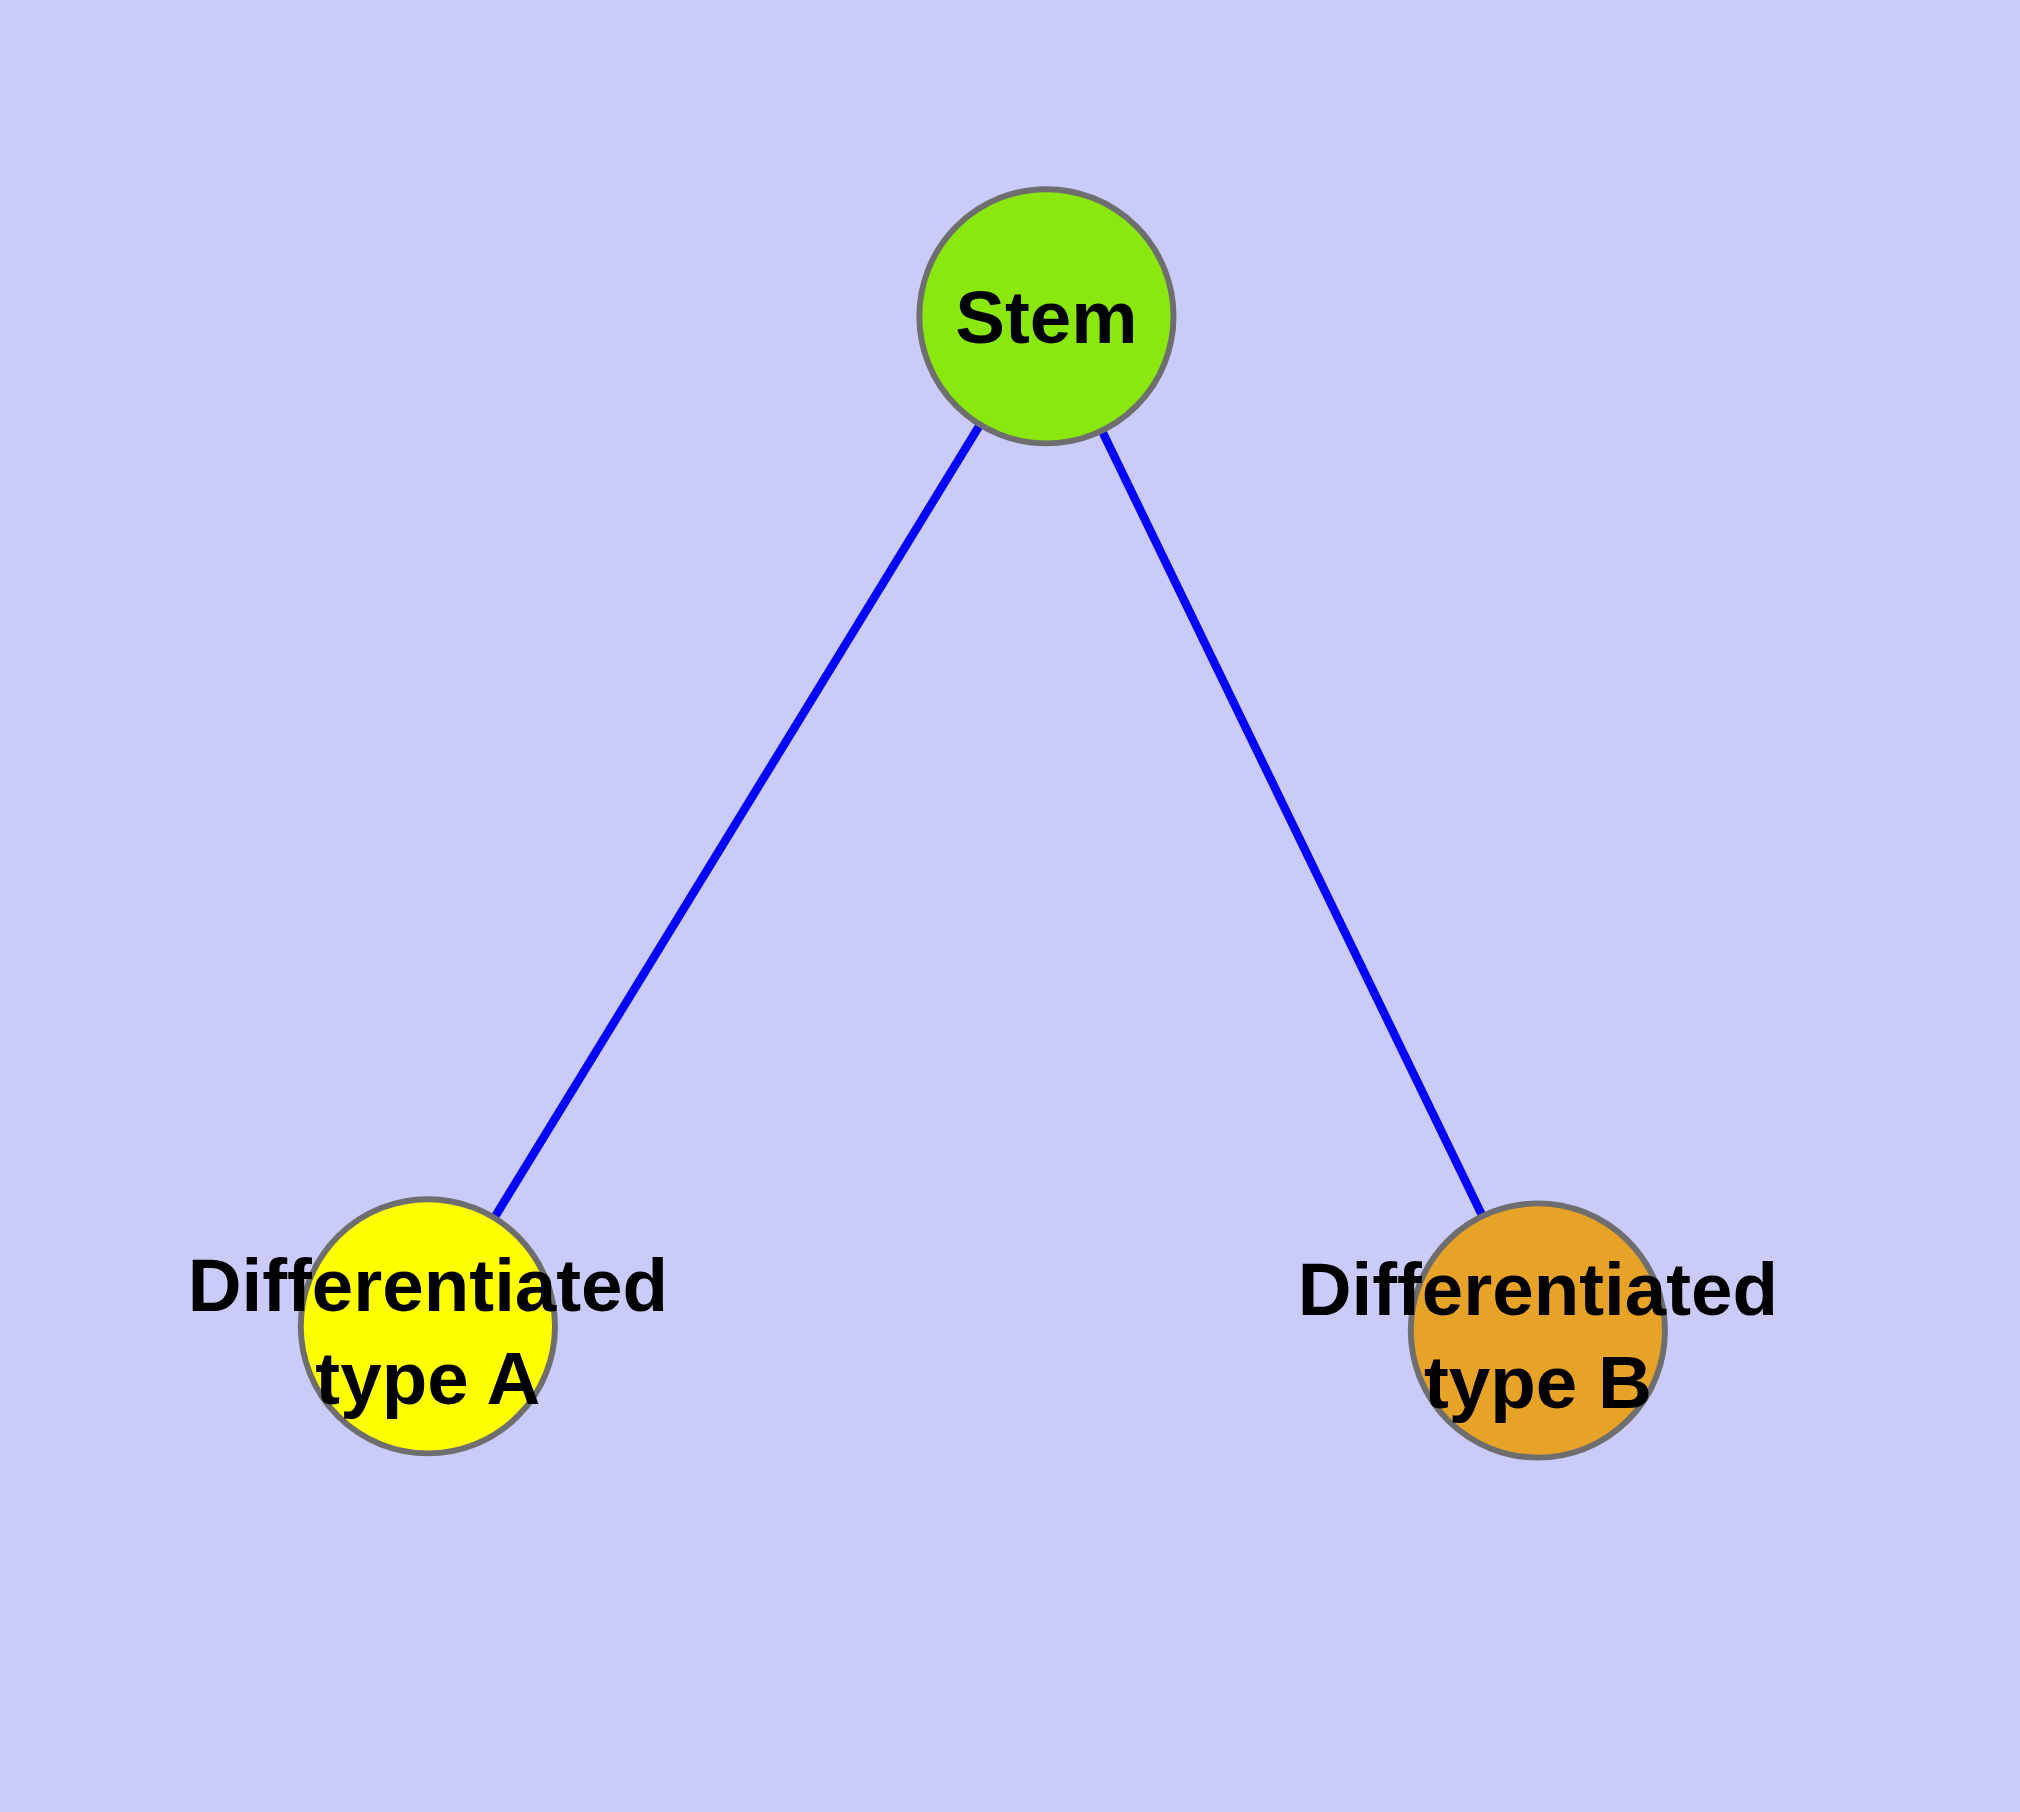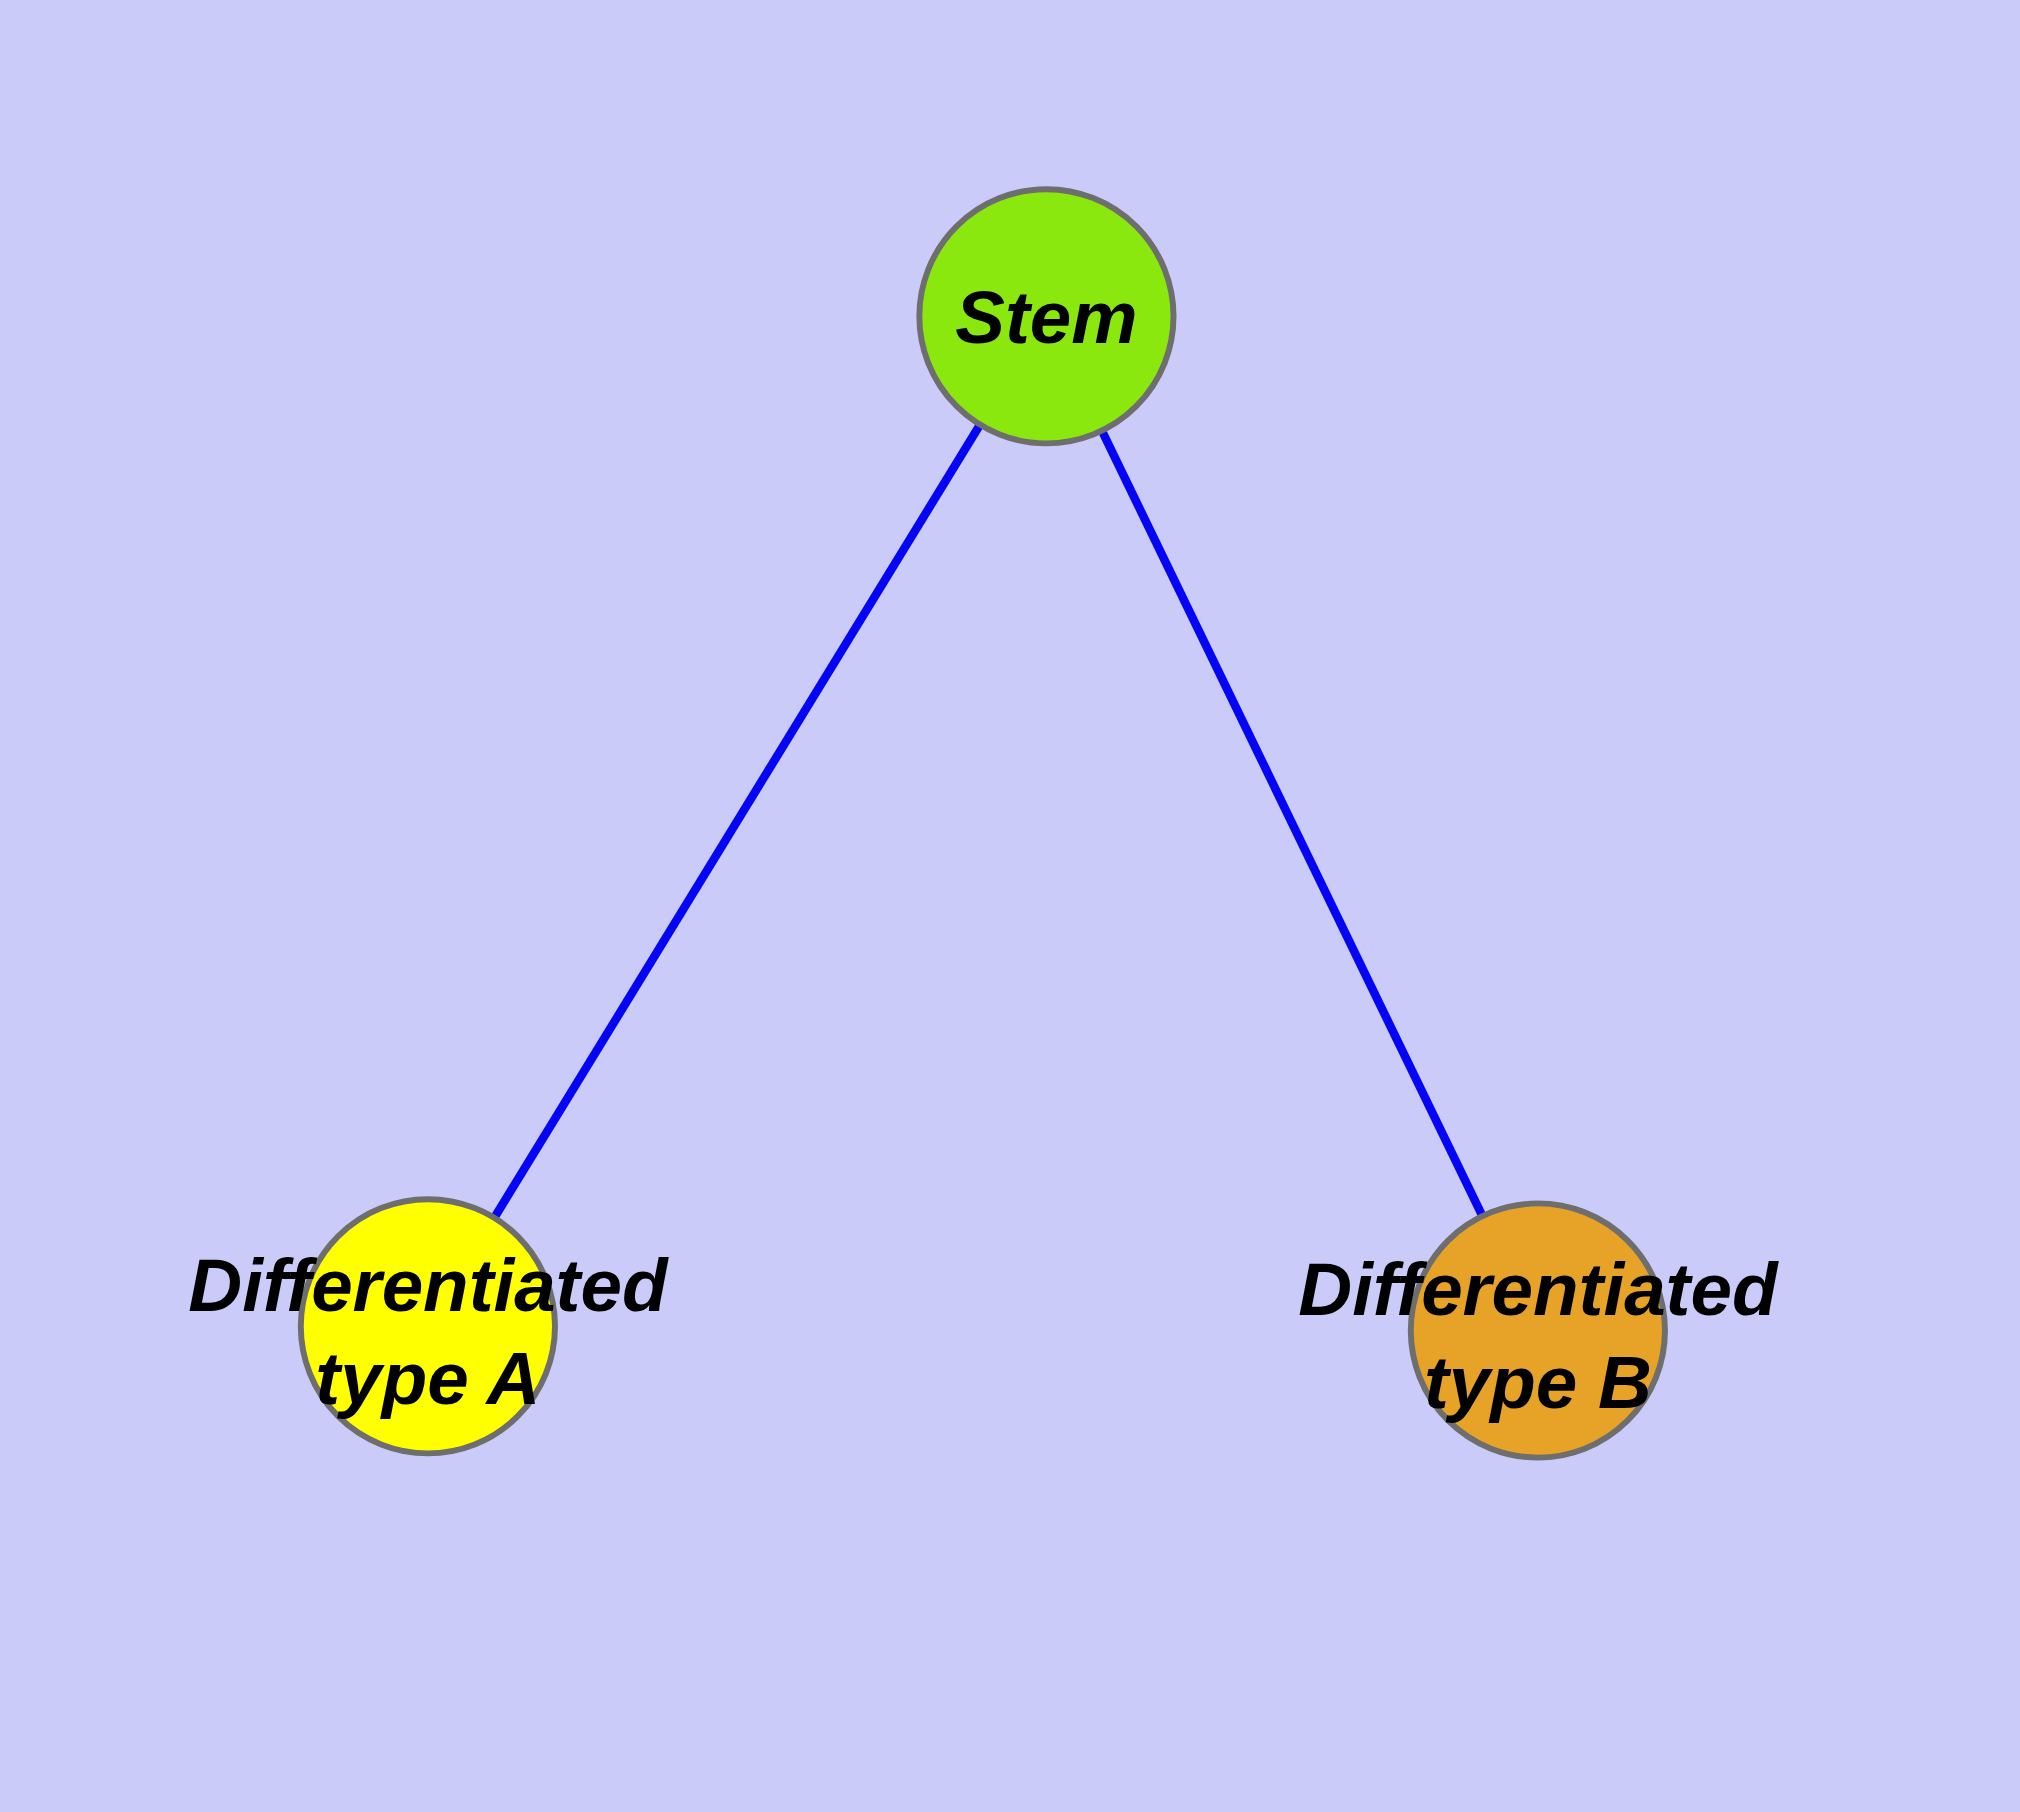--- a/index.html
+++ b/index.html
@@ -8,21 +8,20 @@
     width: 100%;
     height: 100%;
   }
   body {
     background: #CBCBFA;
     overflow: hidden;
   }
   .canvas-wrap {
     width: 100vw;
     height: 100vh;
-    font-style: italic;
   }
   svg {
     display: block;
     width: 100%;
     height: 100%;
   }
   .node-label {
     font-family: "Liberation Sans", "DejaVu Sans", sans-serif;
     font-weight: bold;
     font-size: 88px;

